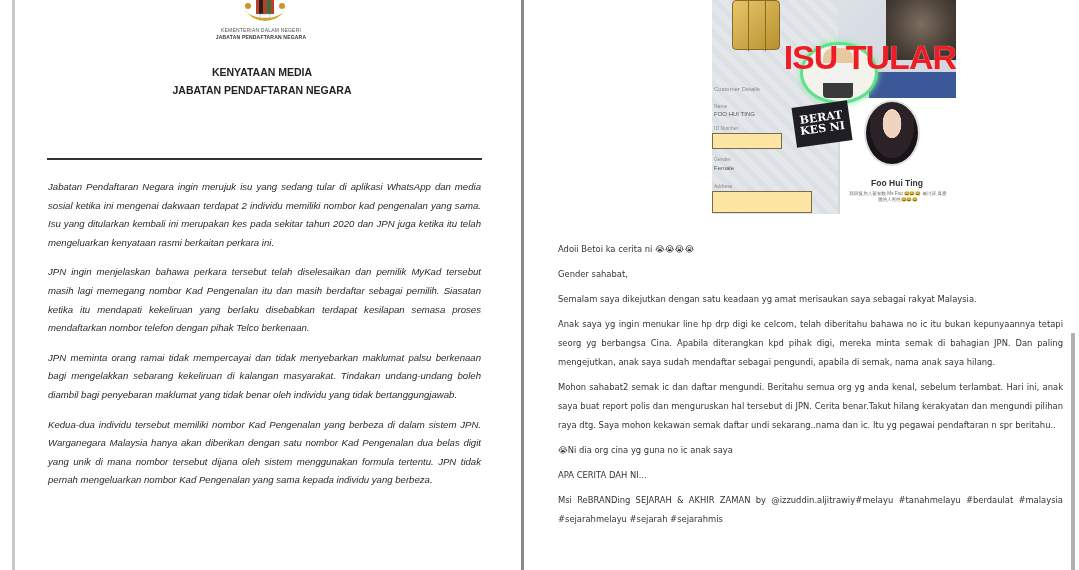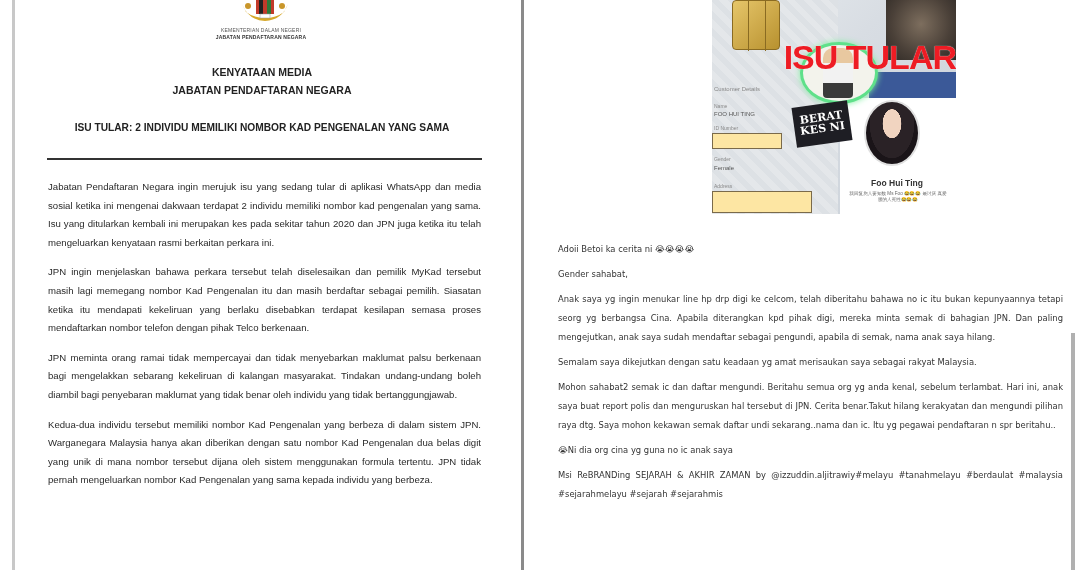--- a/index.html
+++ b/index.html
@@ -34,21 +34,21 @@
   .head-title.t1 { top: 66px; }
   .head-title.t2 { top: 84px; }
   .head-title.t3 { top: 122px; font-size: 10.2px; }
 
   .rule {
     position: absolute; left: 47px; top: 158px; width: 435px; height: 2px; background: #333;
   }
 
   .left-body {
     position: absolute; left: 48px; top: 178px; width: 433px;
-    font-size: 9.6px; line-height: 18.6px; color: #2a2a2a; text-align: justify;
+    font-size: 9.6px; line-height: 18.6px; color: #2a2a2a; text-align: justify; font-style: italic;
   }
   .left-body p { margin-bottom: 11px; }
 
   
   .right-page {
     position: absolute; left: 524px; top: 0; width: 555px; height: 570px; background: #fff;
   }
 
   .viral-image {
     position: absolute; left: 712px; top: 0; width: 244px; height: 214px;
@@ -159,21 +159,20 @@
     <rect x="24" y="14" width="10" height="4" fill="#fff" stroke="#999" stroke-width="0.5"></rect>
     <circle cx="12" cy="6" r="3" fill="#c9962a"></circle>
     <circle cx="46" cy="6" r="3" fill="#c9962a"></circle>
   </svg>
 
   <div class="ministry-line l1">KEMENTERIAN DALAM NEGERI</div>
   <div class="ministry-line l2">JABATAN PENDAFTARAN NEGARA</div>
 
   <div class="head-title t1">KENYATAAN MEDIA</div>
   <div class="head-title t2">JABATAN PENDAFTARAN NEGARA</div>
-  <div class="head-title t3">ISU TULAR: 2 INDIVIDU MEMILIKI NOMBOR KAD PENGENALAN YANG SAMA</div>
 
   <div class="rule"></div>
 
   <div class="left-body">
     <p>Jabatan Pendaftaran Negara ingin merujuk isu yang sedang tular di aplikasi WhatsApp dan media sosial ketika ini mengenai dakwaan terdapat 2 individu memiliki nombor kad pengenalan yang sama. Isu yang ditularkan kembali ini merupakan kes pada sekitar tahun 2020 dan JPN juga ketika itu telah mengeluarkan kenyataan rasmi berkaitan perkara ini.</p>
     <p>JPN ingin menjelaskan bahawa perkara tersebut telah diselesaikan dan pemilik MyKad tersebut masih lagi memegang nombor Kad Pengenalan itu dan masih berdaftar sebagai pemilih. Siasatan ketika itu mendapati kekeliruan yang berlaku disebabkan terdapat kesilapan semasa proses mendaftarkan nombor telefon dengan pihak Telco berkenaan.</p>
     <p>JPN meminta orang ramai tidak mempercayai dan tidak menyebarkan maklumat palsu berkenaan bagi mengelakkan sebarang kekeliruan di kalangan masyarakat. Tindakan undang-undang boleh diambil bagi penyebaran maklumat yang tidak benar oleh individu yang tidak bertanggungjawab.</p>
     <p>Kedua-dua individu tersebut memiliki nombor Kad Pengenalan yang berbeza di dalam sistem JPN. Warganegara Malaysia hanya akan diberikan dengan satu nombor Kad Pengenalan dua belas digit yang unik di mana nombor tersebut dijana oleh sistem menggunakan formula tertentu. JPN tidak pernah mengeluarkan nombor Kad Pengenalan yang sama kepada individu yang berbeza.</p>
   </div>
 </div>
@@ -211,20 +210,21 @@
     <span>BERAT</span><br>
     <span>KES NI</span>
   </div>
 
   <div class="isu-tular">ISU TULAR</div>
 </div>
 
 <div class="right-body">
   <p>Adoii Betoi ka cerita ni 😭😭😭😭</p>
   <p>Gender sahabat,</p>
+  <p>Semalam saya dikejutkan dengan satu keadaan yg amat merisaukan saya sebagai rakyat Malaysia.</p>
   <p>Anak saya yg ingin menukar line hp drp digi ke celcom, telah diberitahu bahawa no ic itu bukan kepunyaannya tetapi seorg yg berbangsa Cina. Apabila diterangkan kpd pihak digi, mereka minta semak di bahagian JPN. Dan paling mengejutkan, anak saya sudah mendaftar sebagai pengundi, apabila di semak, nama anak saya hilang.</p>
-  <p>Semalam saya dikejutkan dengan satu keadaan yg amat merisaukan saya sebagai rakyat Malaysia.</p>
   <p>Mohon sahabat2 semak ic dan daftar mengundi. Beritahu semua org yg anda kenal, sebelum terlambat. Hari ini, anak saya buat report polis dan menguruskan hal tersebut di JPN. Cerita benar.Takut hilang kerakyatan dan mengundi pilihan raya dtg. Saya mohon kekawan semak daftar undi sekarang..nama dan ic. Itu yg pegawai pendaftaran n spr beritahu..</p>
   <p>😭Ni dia org cina yg guna no ic anak saya</p>
+  <p class="caps">APA CERITA DAH NI...</p>
   <p>Msi ReBRANDing SEJARAH &amp; AKHIR ZAMAN by @izzuddin.aljitrawiy#melayu #tanahmelayu #berdaulat #malaysia #sejarahmelayu #sejarah #sejarahmis</p>
 </div>
 
 <div class="scrollbar"></div>
 
 </body></html>

